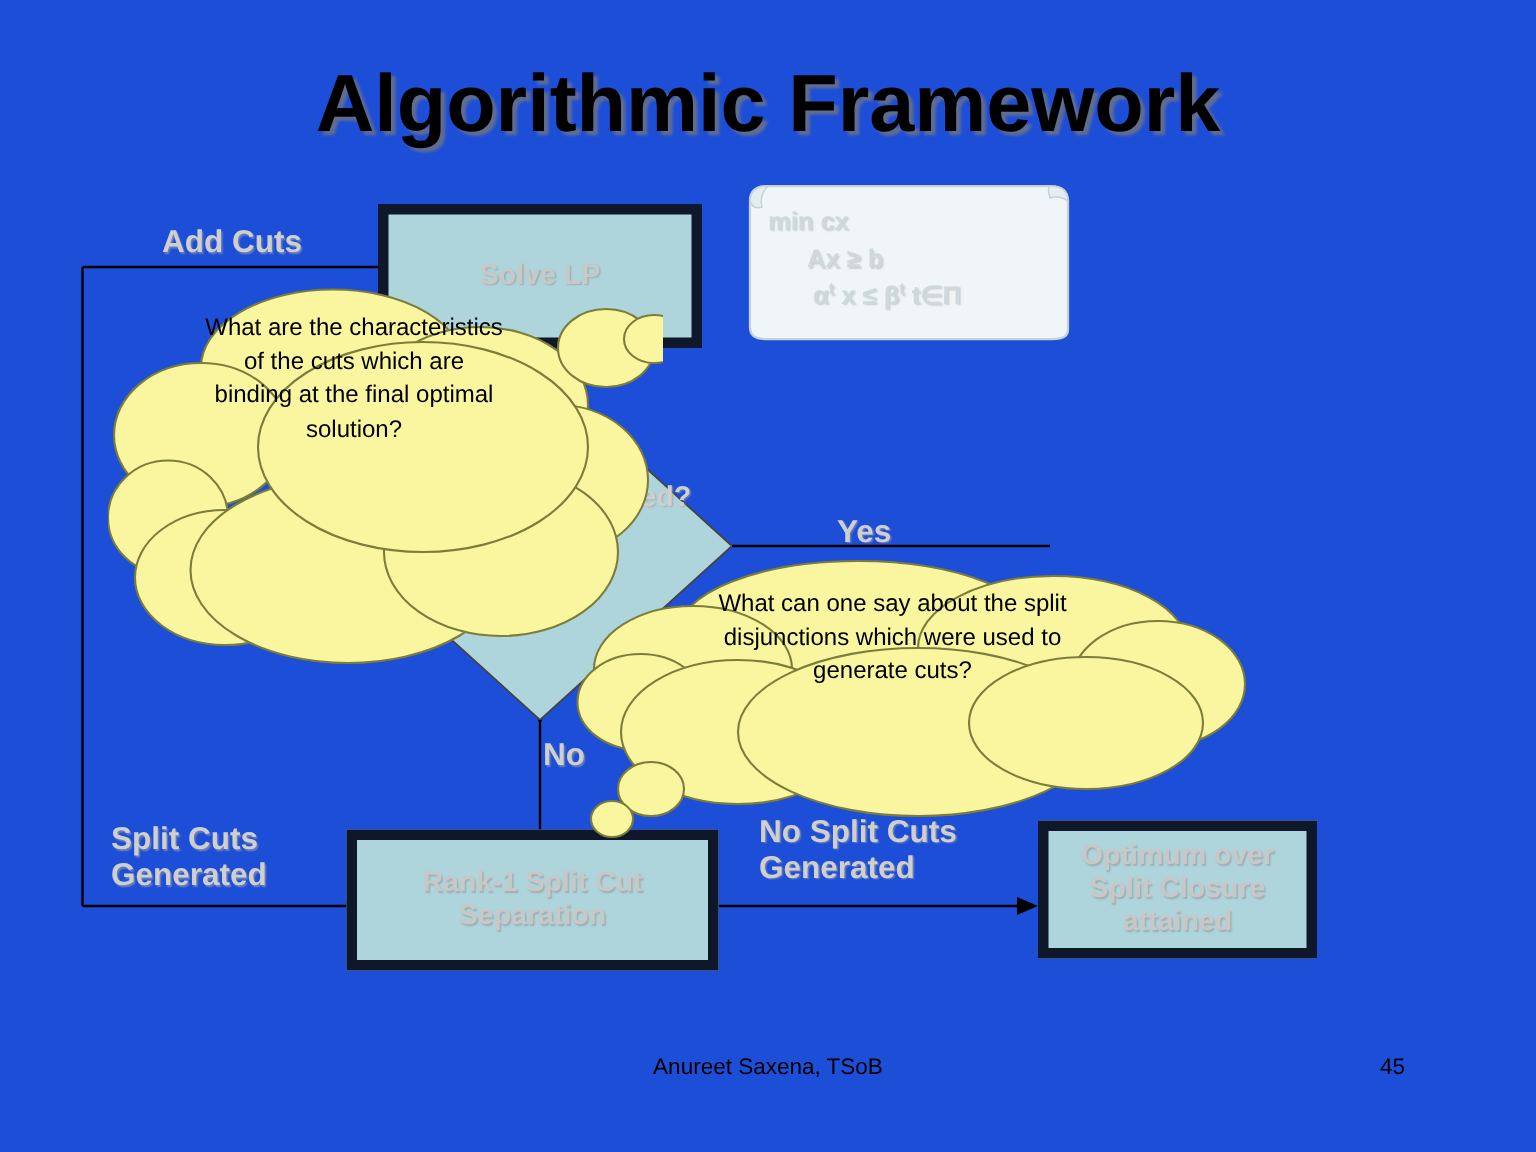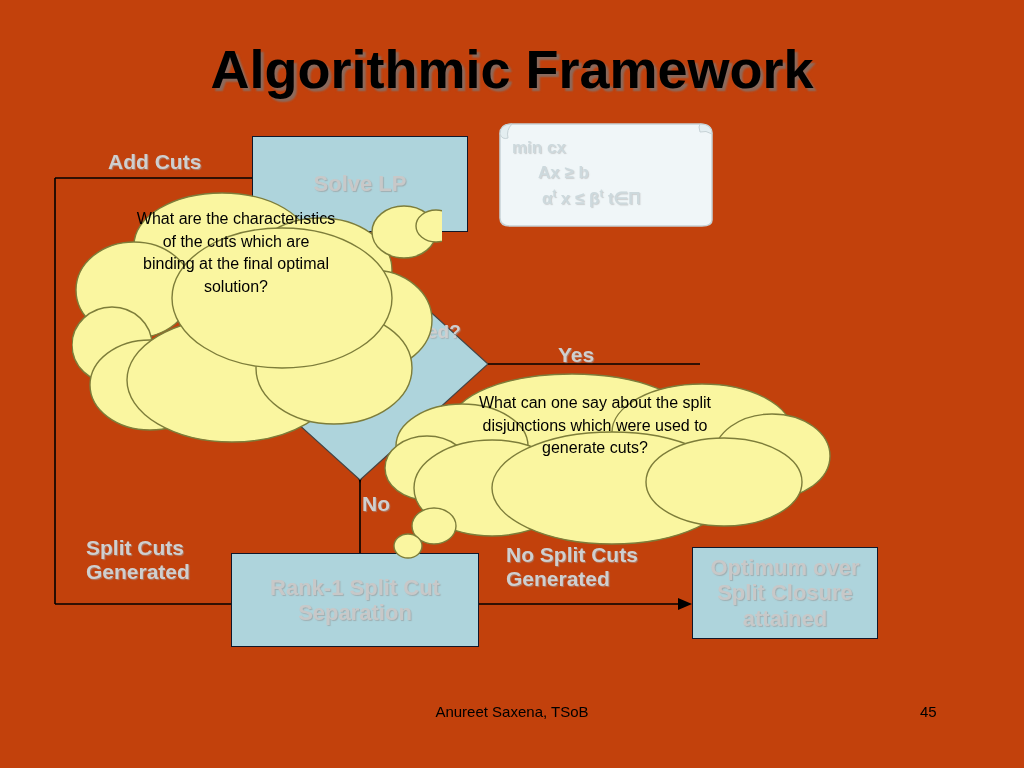--- a/index.html
+++ b/index.html
@@ -13,21 +13,21 @@
     position: relative;
     font-family: "Liberation Sans", sans-serif;
     overflow: hidden;
   }
 
   #slide {
     position: absolute;
     left: 0; top: 0;
     width: 1024px;
     height: 768px;
-    background: #c2410c;
+    background: #1d4ed8;
   }
 
   
   .title {
     position: absolute;
     left: 0;
     top: 38px;
     width: 1024px;
     text-align: center;
     font-size: 54px;
@@ -41,28 +41,28 @@
   #flow {
     position: absolute;
     left: 0; top: 0;
     width: 1024px;
     height: 768px;
   }
 
   .box {
     position: absolute;
     background: #aed4dc;
-    border: 1px solid #0f172a;
+    border: 7px solid #0f172a;
     box-sizing: border-box;
     display: flex;
     align-items: center;
     justify-content: center;
     text-align: center;
     color: #c8c8c8;
-    font-size: 22px;
+    font-size: 19px;
     font-weight: bold;
     text-shadow: 1px 1px 1px rgba(150,150,150,0.6);
     line-height: 1.15;
     padding: 12px 6px;
   }
 
   .label {
     position: absolute;
     color: #cfcfcf;
     font-size: 21px;
@@ -210,21 +210,21 @@
         <span class="ind1">Ax ≥ b</span>
         <span class="ind2">
           <span>α</span><sup>t</sup><span> x ≤ β</span><sup>t</sup><span>  t∈Π</span>
         </span>
       </div>
     </div>
 
     <div class="label" style="left:108px; top:150px;">Add Cuts</div>
     <div class="label" style="left:558px; top:343px;">Yes</div>
     <div class="label" style="left:362px; top:492px;">No</div>
-    <div class="label" style="left:74px; top:536px;margin-left:12px;">Split Cuts
+    <div class="label" style="left:74px; top:548px;">Split Cuts
 Generated</div>
     <div class="label" style="left:506px; top:543px;">No Split Cuts
 Generated</div>
   </div>
 
   <div class="cloud-wrap" style="left:72px; top:170px; width:370px; height:400px;">
     <svg width="370" height="400">
       <g fill="#faf6a0" stroke="#7d7d3a" stroke-width="1.4">
         <ellipse cx="150" cy="75" rx="88" ry="52"></ellipse>
         <ellipse cx="248" cy="100" rx="72" ry="52"></ellipse>

